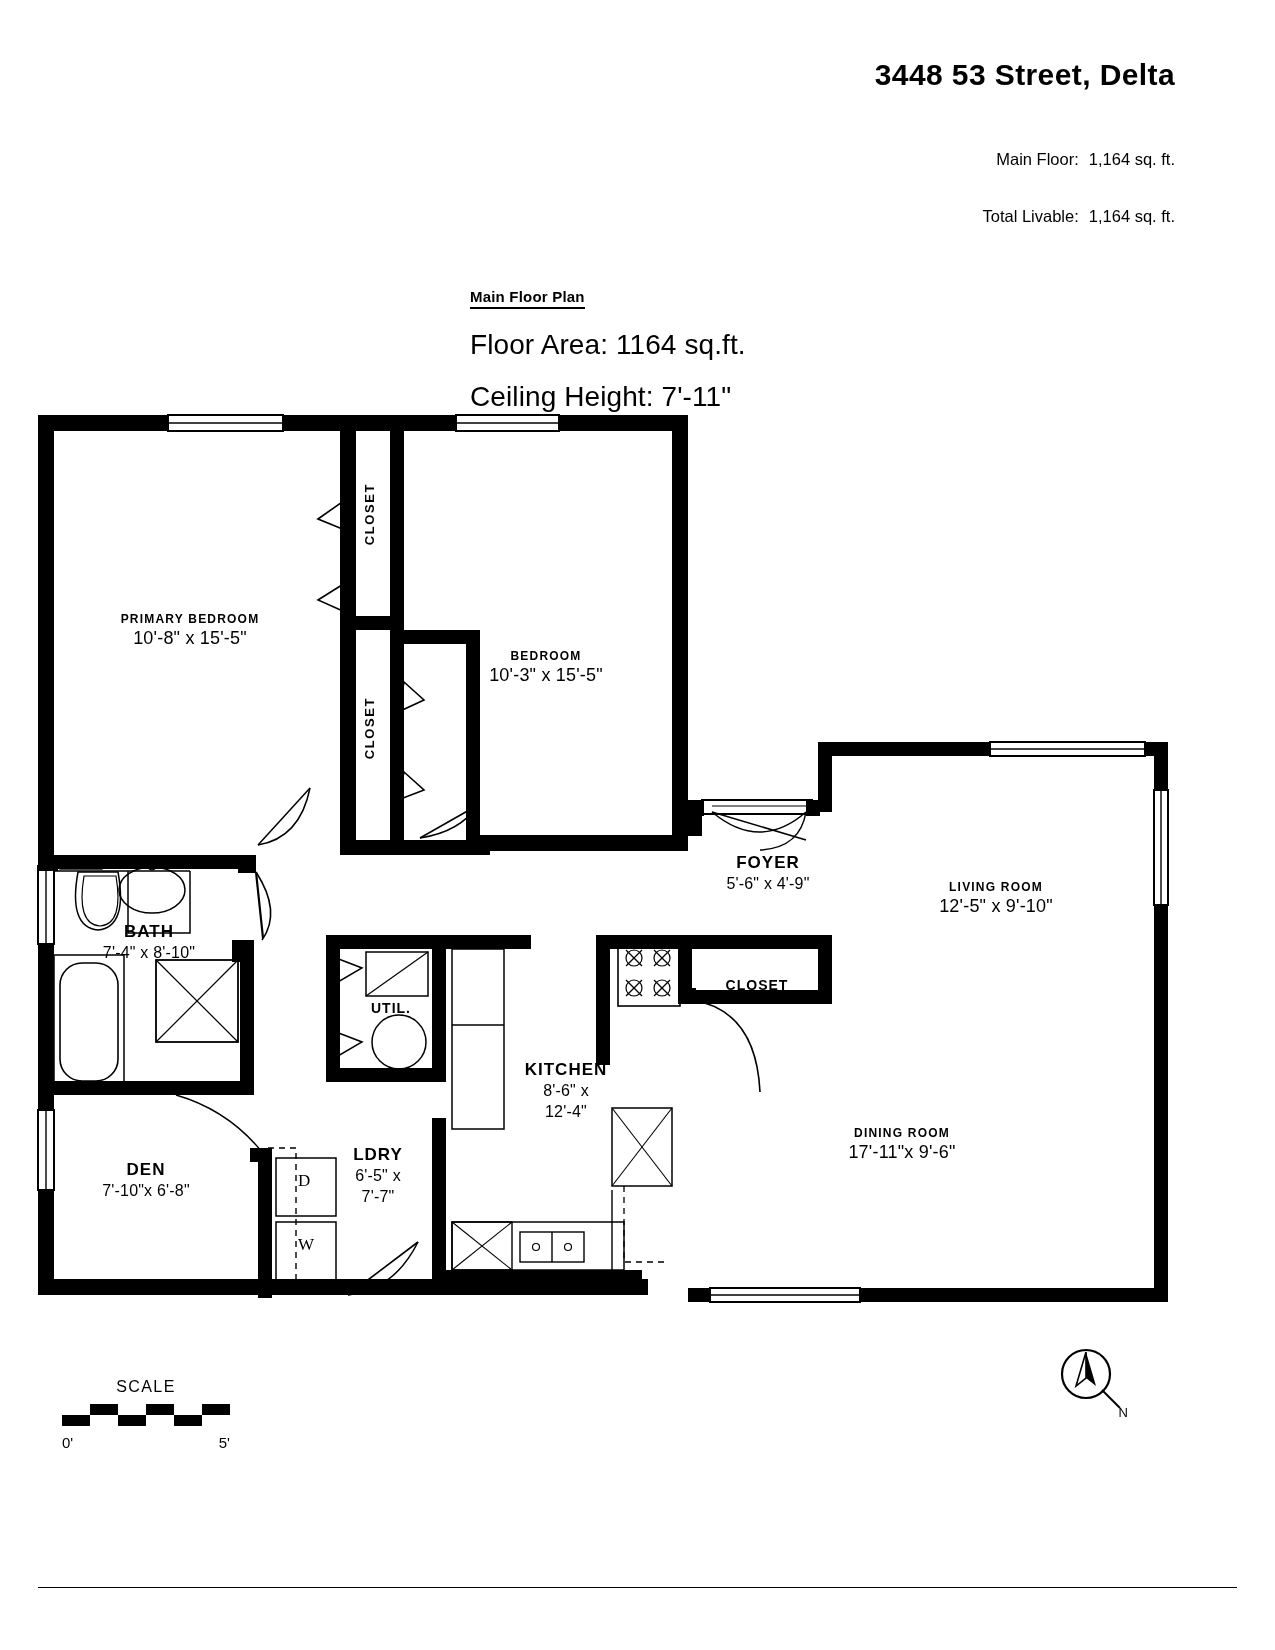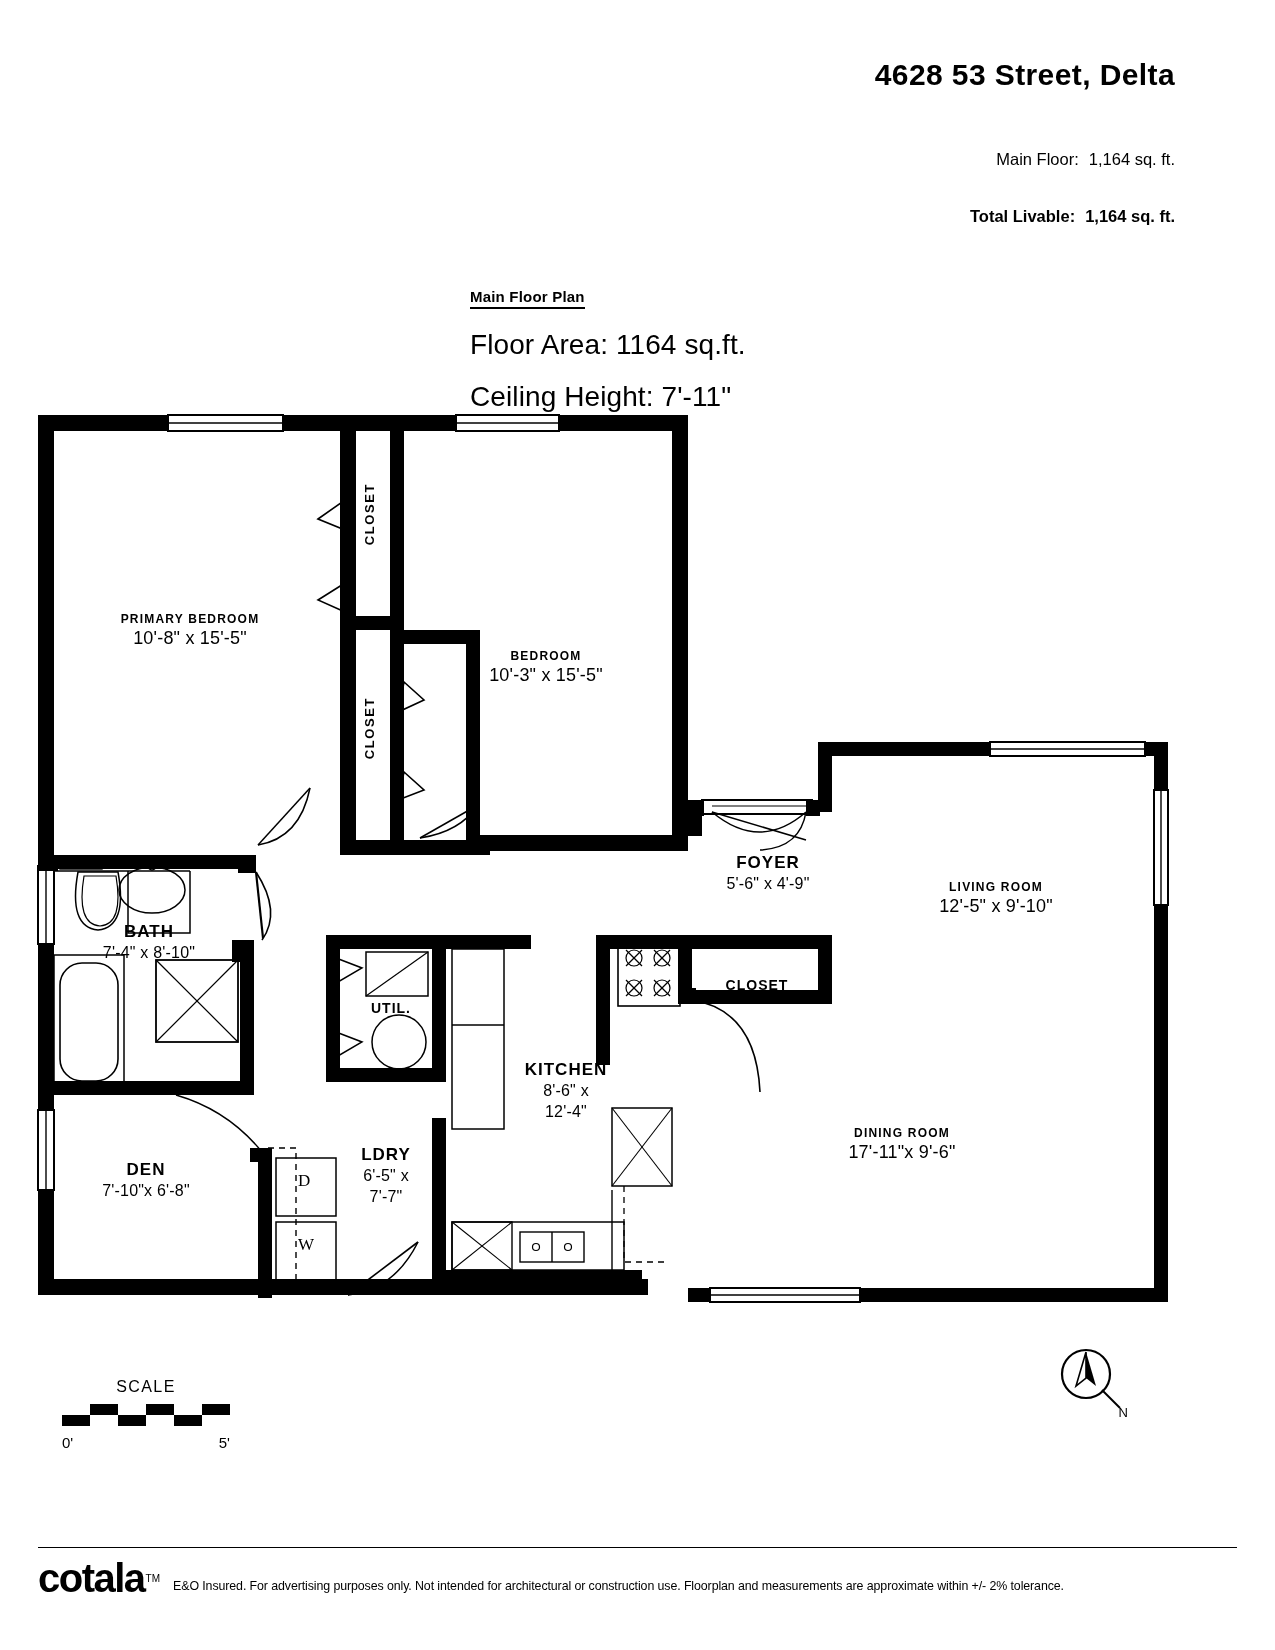--- a/index.html
+++ b/index.html
@@ -22,21 +22,21 @@
     text-align: right;
   }
   #header .addr {
     font-size: 30px;
     font-weight: bold;
     letter-spacing: 0.4px;
     white-space: nowrap;
   }
   #header .stats { margin-top: 24px; font-size: 16.5px; }
   #header .stats .row { white-space: nowrap; line-height: 1.55; }
-  #header .stats .row.bold { font-weight: bold; }
+  #header .stats .row.bold { font-weight: normal; }
   #header .stats .lbl { display: inline-block; margin-top: 31px; }
   #header .stats .val { display: inline-block; margin-left: 10px; }
 
   
   #titleblock {
     position: absolute;
     top: 288px; left: 470px;
   }
   #titleblock .tb-title {
     font-size: 15px; font-weight: bold;
@@ -131,21 +131,21 @@
     font-size: 12.4px;
     padding-bottom: 5px;
     letter-spacing: -0.1px;
     white-space: nowrap;
   }
 </style>
 </head>
 <body>
 
 <div id="header">
-  <div class="addr">4628 53 Street, Delta</div>
+  <div class="addr">3448 53 Street, Delta</div>
   <div class="stats">
     <div class="row">
       <span class="lbl">Main Floor:</span><span class="val">1,164 sq. ft.</span>
     </div>
     <div class="row bold">
       <span class="lbl">Total Livable:</span><span class="val">1,164 sq. ft.</span>
     </div>
   </div>
 </div>
 
@@ -342,21 +342,21 @@
 <div class="rlabel small" style="left:149px; top:910px;margin-top:12px;">
   <div class="rname">BATH</div>
   <div class="rdim">7'-4"  x 8'-10"</div>
 </div>
 
 <div class="rlabel small" style="left:146px; top:1160px;">
   <div class="rname">DEN</div>
   <div class="rdim">7'-10"x  6'-8"</div>
 </div>
 
-<div class="rlabel small" style="left:378px; top:1145px;margin-left:8px;">
+<div class="rlabel small" style="left:378px; top:1145px;">
   <div class="rname">LDRY</div>
   <div class="rdim">6'-5" x</div>
   <div class="rdim">7'-7"</div>
 </div>
 
 <div class="rlabel small" style="left:566px; top:1060px;">
   <div class="rname">KITCHEN</div>
   <div class="rdim">8'-6" x</div>
   <div class="rdim">12'-4"</div>
 </div>
@@ -413,17 +413,13 @@
     <circle cx="36" cy="34" r="24" fill="none" stroke="#000" stroke-width="2.2"></circle>
     <path d="M36 12 L46 46 L36 38 Z" fill="#000"></path>
     <path d="M36 12 L26 46 L36 38 Z" fill="#fff" stroke="#000" stroke-width="1.6"></path>
     <line x1="52" y1="50" x2="70" y2="68" stroke="#000" stroke-width="2"></line>
   </svg>
   <span class="nlet">N</span>
 </div>
 
 <div id="footer">
   <div class="fline"></div>
-  <div class="frow">
-    <div class="brand"><span>cotala</span><span class="tm">TM</span></div>
-    <div class="disclaimer">E&amp;O Insured. For advertising purposes only. Not intended for architectural or construction use. Floorplan and measurements are approximate within +/- 2% tolerance.</div>
-  </div>
 </div>
 
 </body></html>

